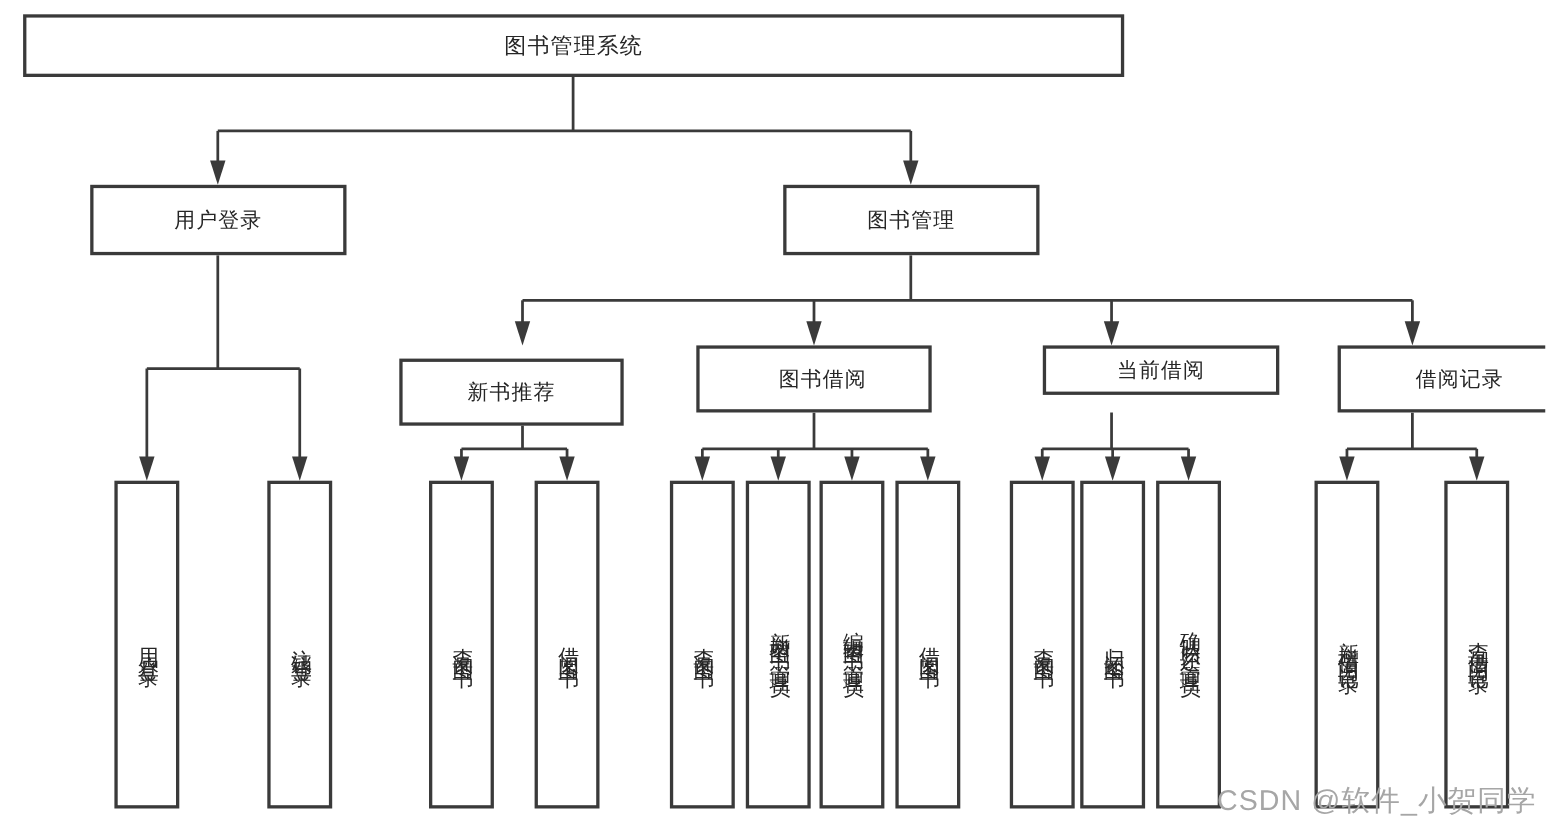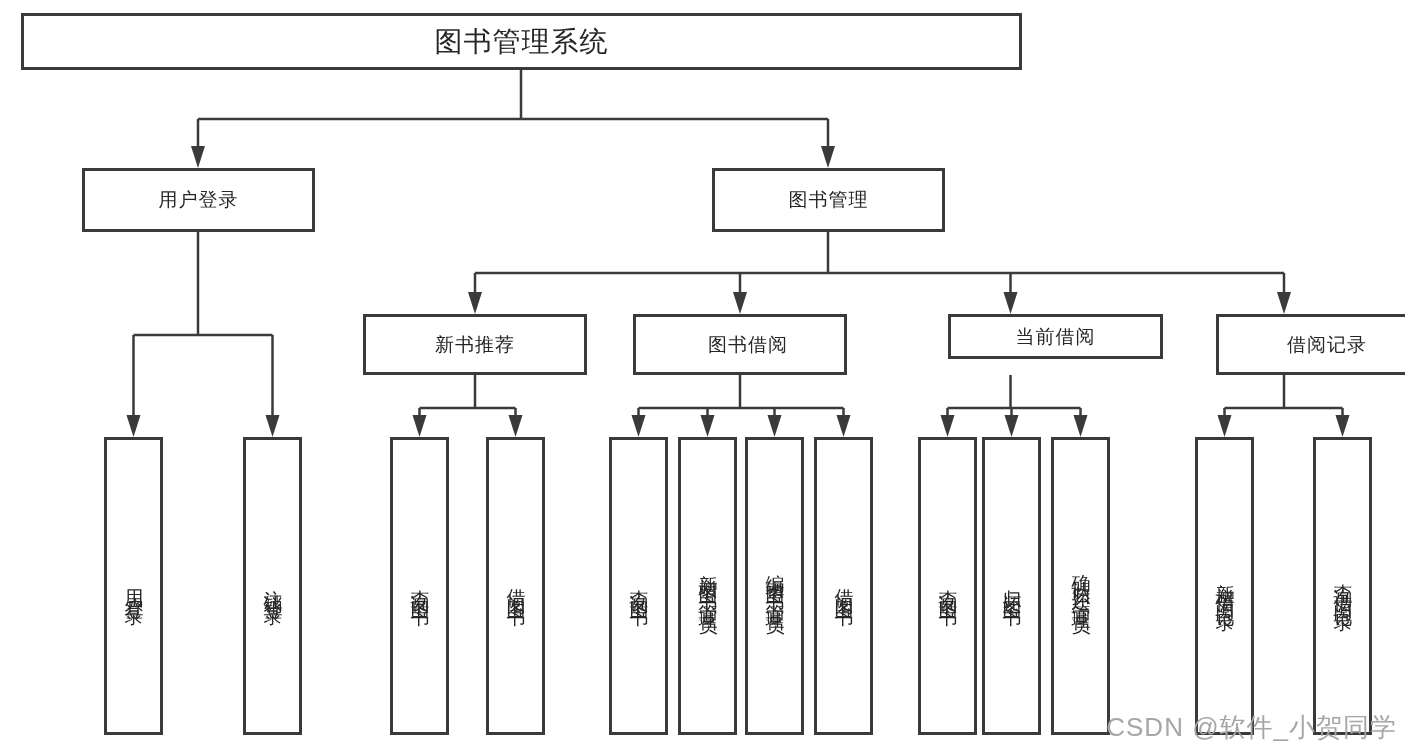--- a/index.html
+++ b/index.html
@@ -20,21 +20,21 @@
   }
   #wires{position:absolute;left:0;top:0;z-index:0;}
   .hbox{
     position:absolute;z-index:1;
     box-sizing:border-box;
     border:3px solid var(--border);
     background:#fff;
     display:flex;align-items:center;justify-content:center;
     font-size:19px;letter-spacing:1px;
   }
-  .hbox.root{font-size:28px;}
+  .hbox.root{font-size:20px;}
   .vbox{
     position:absolute;z-index:1;
     box-sizing:border-box;
     width:59px;height:298px;top:437px;
     border:3px solid var(--border);
     background:#fff;
     display:flex;align-items:center;justify-content:center;
   }
   .vtext{
     writing-mode:vertical-rl;
@@ -127,21 +127,21 @@
     <span>图书管理系统</span>
   </div>
 
   <div class="hbox" style="left:82px;top:168px;width:233px;height:64px;">
     <span>用户登录</span>
   </div>
   <div class="hbox" style="left:712px;top:168px;width:233px;height:64px;">
     <span>图书管理</span>
   </div>
 
-  <div class="hbox" style="left:363px;top:314px;width:224px;height:61px;">
+  <div class="hbox" style="left:363px;top:326px;width:204px;height:61px;">
     <span>新书推荐</span>
   </div>
   <div class="hbox" style="left:633px;top:314px;width:214px;height:61px;padding-left:16px;">
     <span>图书借阅</span>
   </div>
   <div class="hbox" style="left:948px;top:314px;width:215px;height:45px;text-align:center;">
     <span>当前借阅</span>
   </div>
   <div class="hbox" style="left:1216px;top:314px;width:222px;height:61px;">
     <span>借阅记录</span>

